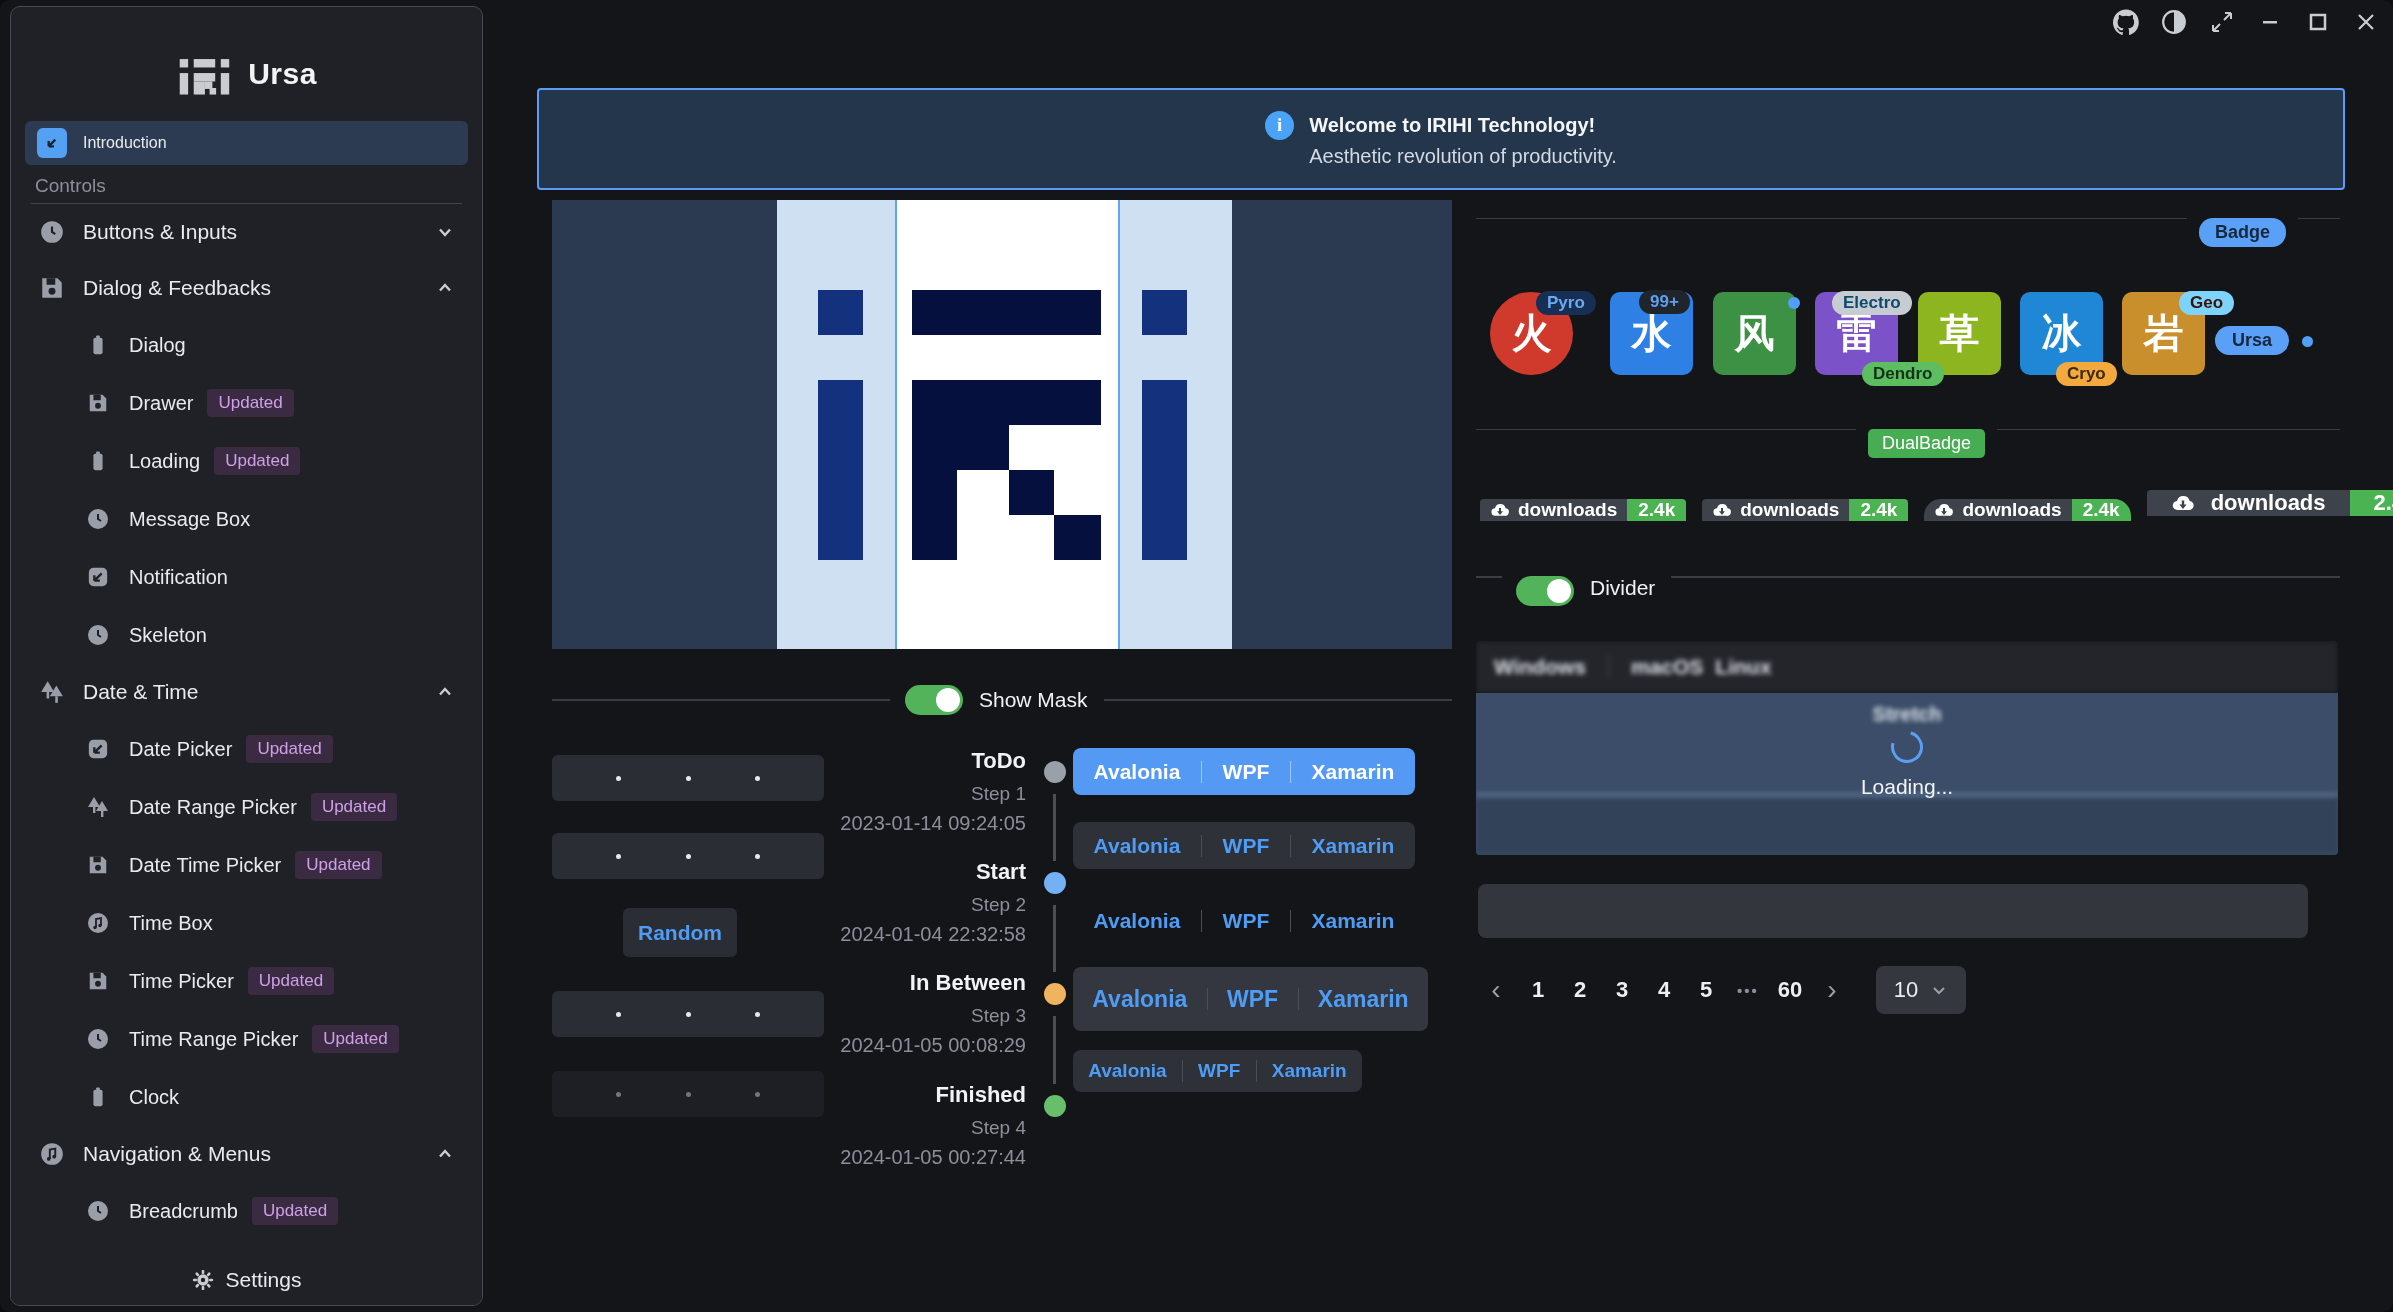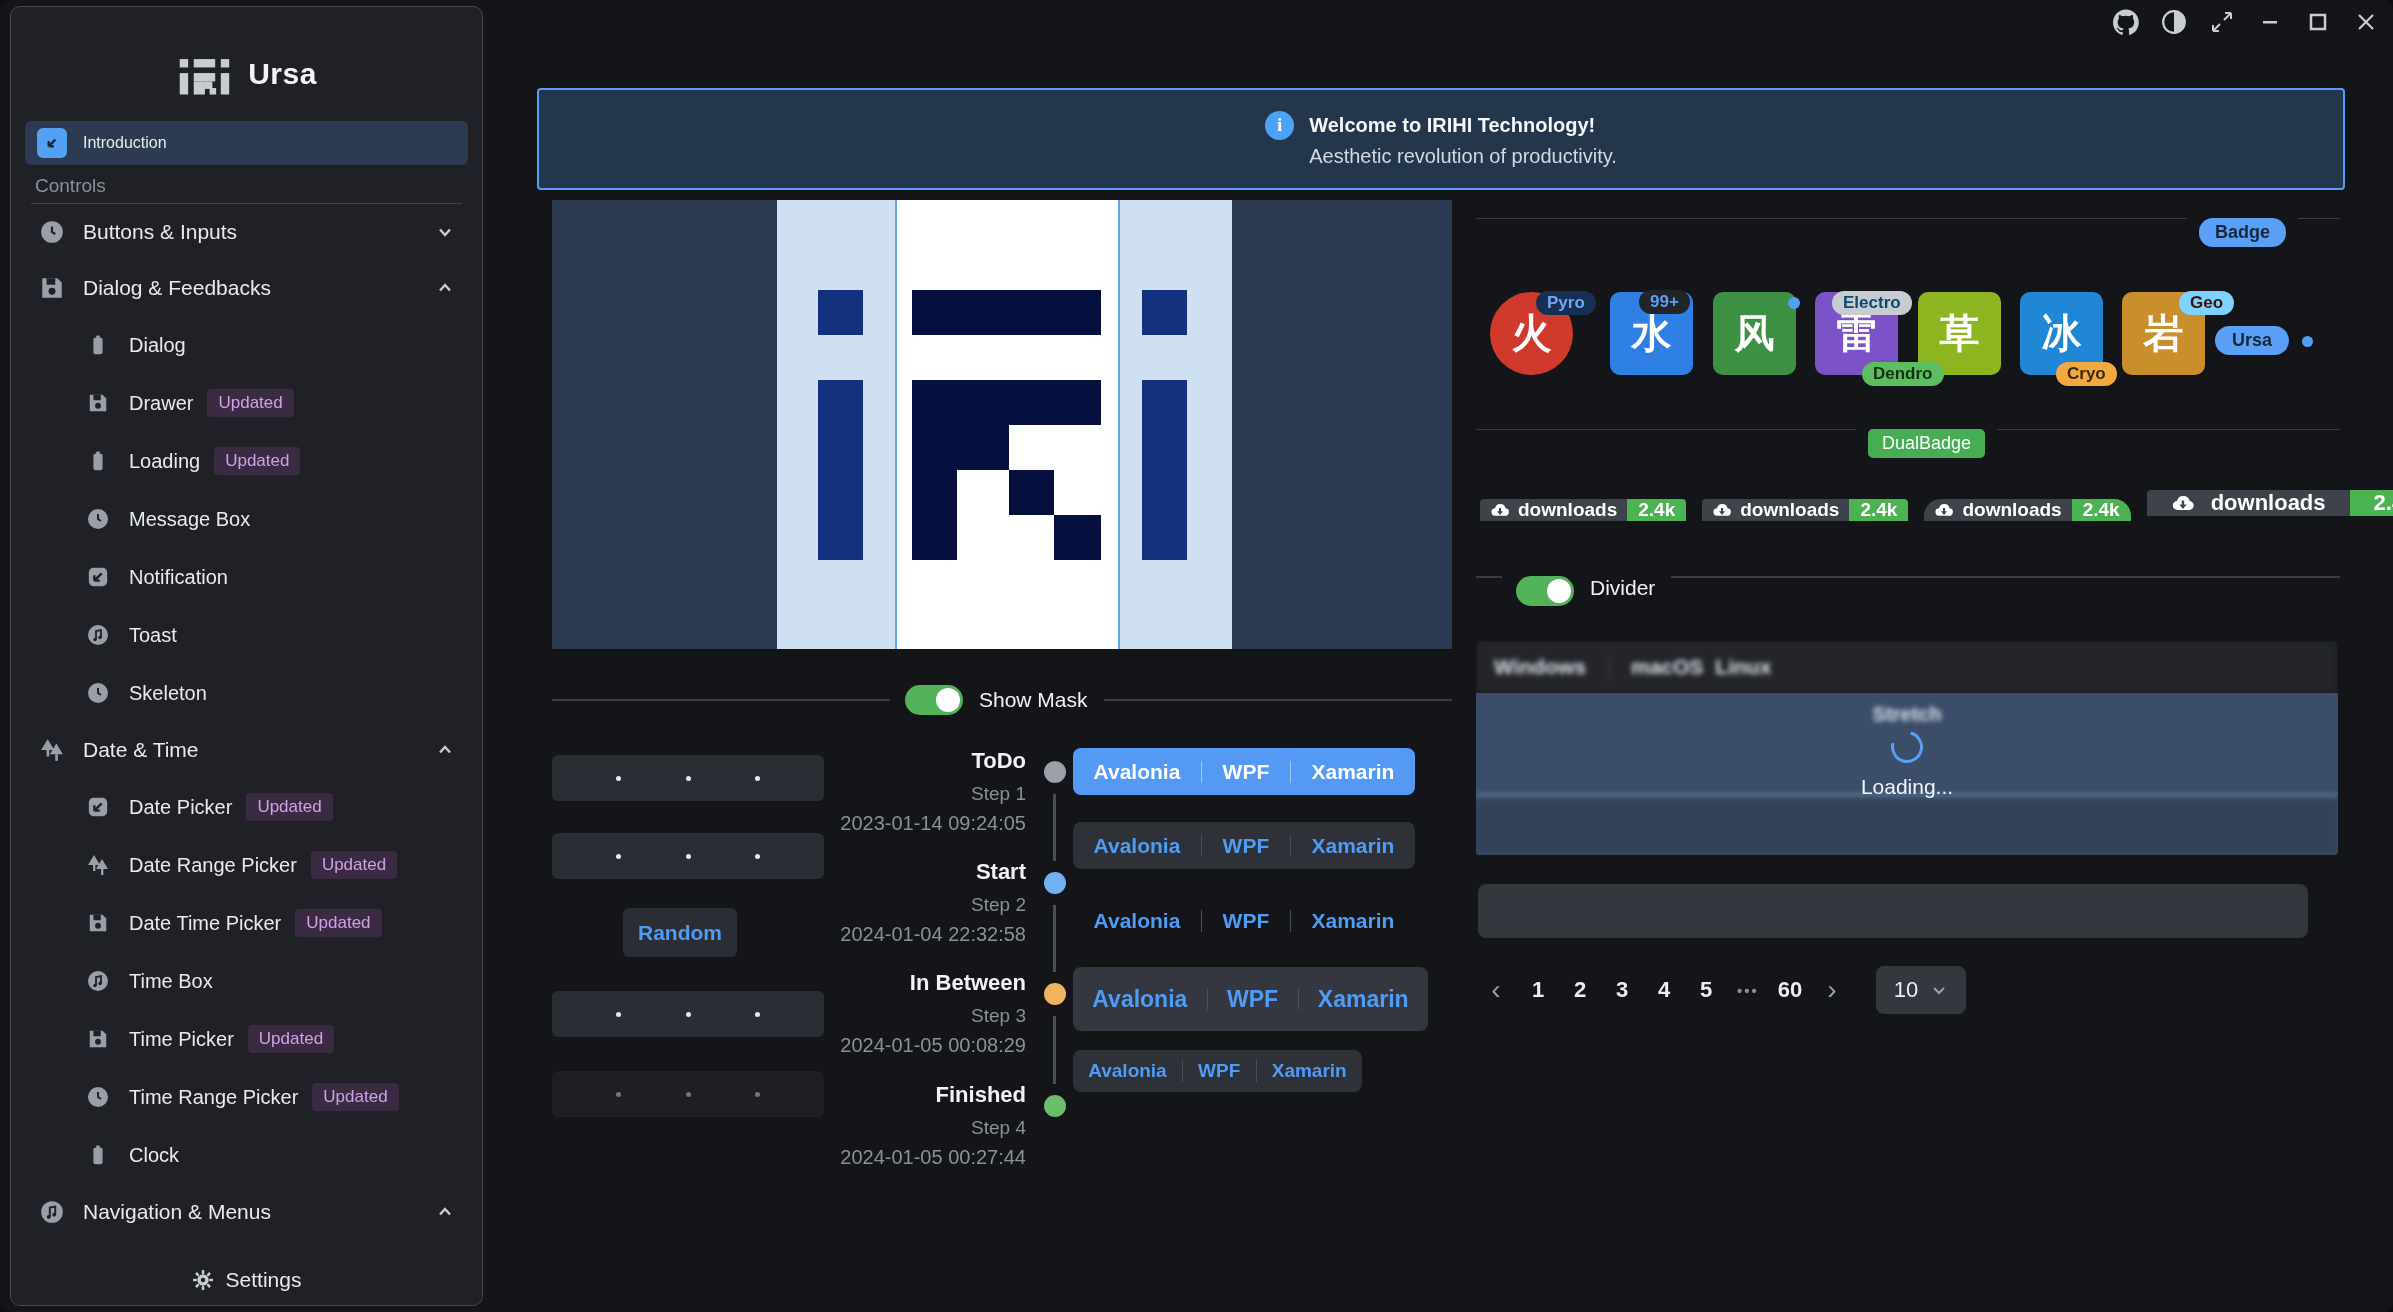--- a/index.html
+++ b/index.html
@@ -274,31 +274,20 @@
               <rect x="2" y="2" width="20" height="20" rx="5" fill="#9a9ea8"></rect>
               <path d="M16 8 8 16M8 16v-6M8 16h6" stroke="#1f2127" stroke-width="2.6" fill="none"></path>
             </svg>
         </span>
         <span class="nlabel">Notification</span>
       </div>
       <div class="nav-item sub">
         <span class="nicon">
           <svg width="24" height="24" viewBox="0 0 24 24">
               <circle cx="12" cy="12" r="10" fill="#9a9ea8"></circle>
-              <path d="M10 16.5V8l5-1v7.5" stroke="#1f2127" stroke-width="1.8" fill="none"></path>
-              <circle cx="9" cy="16.5" r="1.7" fill="#1f2127"></circle>
-              <circle cx="14" cy="14.5" r="1.7" fill="#1f2127"></circle>
-            </svg>
-        </span>
-        <span class="nlabel">Toast</span>
-      </div>
-      <div class="nav-item sub">
-        <span class="nicon">
-          <svg width="24" height="24" viewBox="0 0 24 24">
-              <circle cx="12" cy="12" r="10" fill="#9a9ea8"></circle>
               <path d="M12 7v5l3 2" stroke="#1f2127" stroke-width="2" fill="none"></path>
             </svg>
         </span>
         <span class="nlabel">Skeleton</span>
       </div>
 
       <div class="nav-item grp">
         <span class="nicon">
           <svg width="26" height="26" viewBox="0 0 24 24" fill="#9a9ea8">
               <path d="M8 2 14 12H2z"></path>

